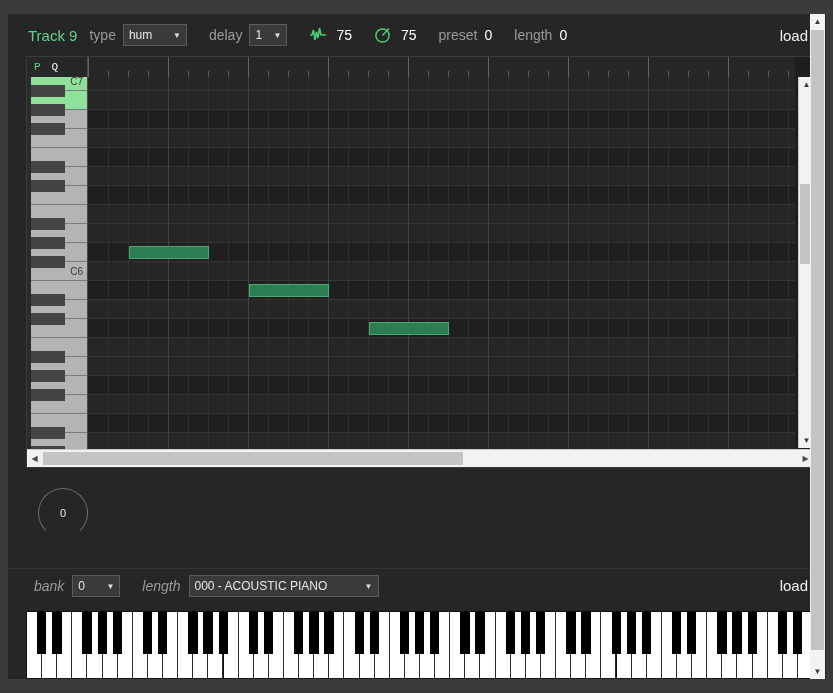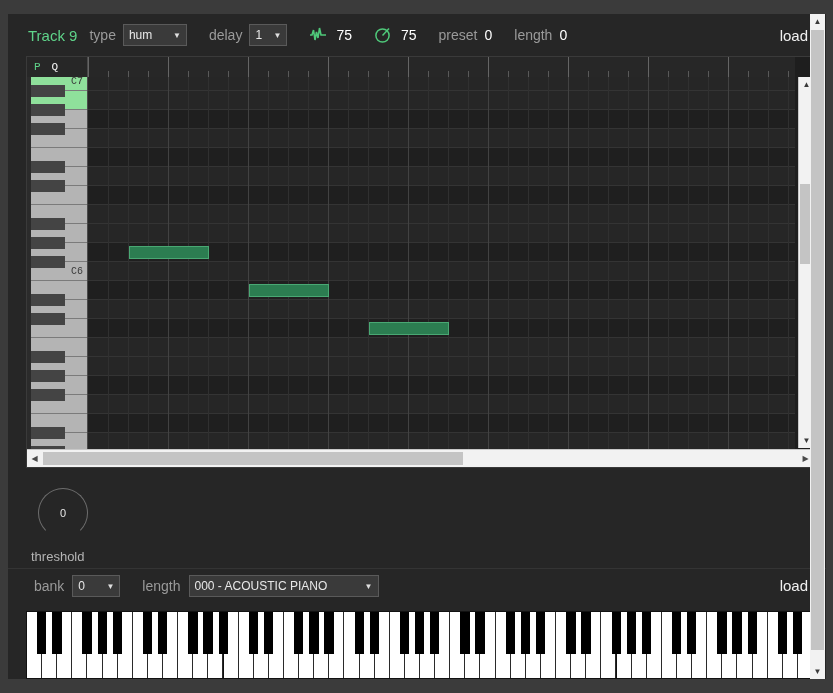--- a/index.html
+++ b/index.html
@@ -97,21 +97,21 @@
   .ruler .tick.bar { height: 20px; background: #656565; }
 
   
   .keycol {
     position: absolute; left: 0; top: 20px; width: 60px; bottom: 0;
     background: #2b2b2b; overflow: hidden;
   }
   .kwhite { position: absolute; left: 4px; width: 56px; background: #b4b4b4; border-bottom: 1px solid #7b7b7b; }
   .kblack { position: absolute; left: 4px; width: 34px; background: #444444; }
   .kwhite.hl { background: #8fe09b; }
-  .klabel { position: absolute; right: 4px; font-size: 10px; color: #3a3a3a; font-family: Liberation Mono, monospace; }
+  .klabel { position: absolute; right: 4px; font-size: 10px; color: #3a3a3a; font-family: Liberation Sans, sans-serif; }
 
   
   .grid {
     position: absolute; left: 60px; top: 20px; right: 0; bottom: 0;
     background: #232323; overflow: hidden;
     border-left: 1px solid #4a4a4a;
   }
   .grow { position: absolute; left: 0; right: 0; height: 19px; }
   .grow.dark { background: #1f1f1f; }
   .grow.lite { background: #262626; }
@@ -168,21 +168,21 @@
   .bank-row {
     display: flex; align-items: center;
     padding: 0 0 0 26px;
     height: 34px;
     color: #9a9a9a; font-size: 14px;
     background: #262626;
     border-top: 1px solid #343434;
   }
   .sel-bank { width: 48px; }
   .sel-preset { width: 190px; font-size: 11px; }
-  .bank-row .lbl { margin-right: 8px; }
+  .bank-row .lbl { margin-right: 8px; font-style: italic; }
 
   
   .kb-zone { padding: 9px 12px 0 18px; }
   .kb {
     position: relative; height: 68px;
     background: #111111; border: 1px solid #111111;
     overflow: hidden;
   }
   .kb .w { position: absolute; top: 0; bottom: 0; background: #ffffff; border-right: 1px solid #2a2a2a; }
   .kb .b { position: absolute; top: 0; height: 42px; background: #000000; }
@@ -429,21 +429,20 @@
       <div class="arrow lf">◀</div>
       <div class="thumb"></div>
       <div class="arrow rt">▶</div>
     </div>
   </div>
 
   <div class="knob-zone">
     <div class="knob">
       <span>0</span>
     </div>
-    <div class="knob-label">threshold</div>
   </div>
 
   <div class="bank-row">
     <span class="lbl">bank</span>
     <span class="selwrap">
       <select class="mini sel-bank">
         <option>0</option>
       </select>
       <span class="caret">▼</span>
     </span>

